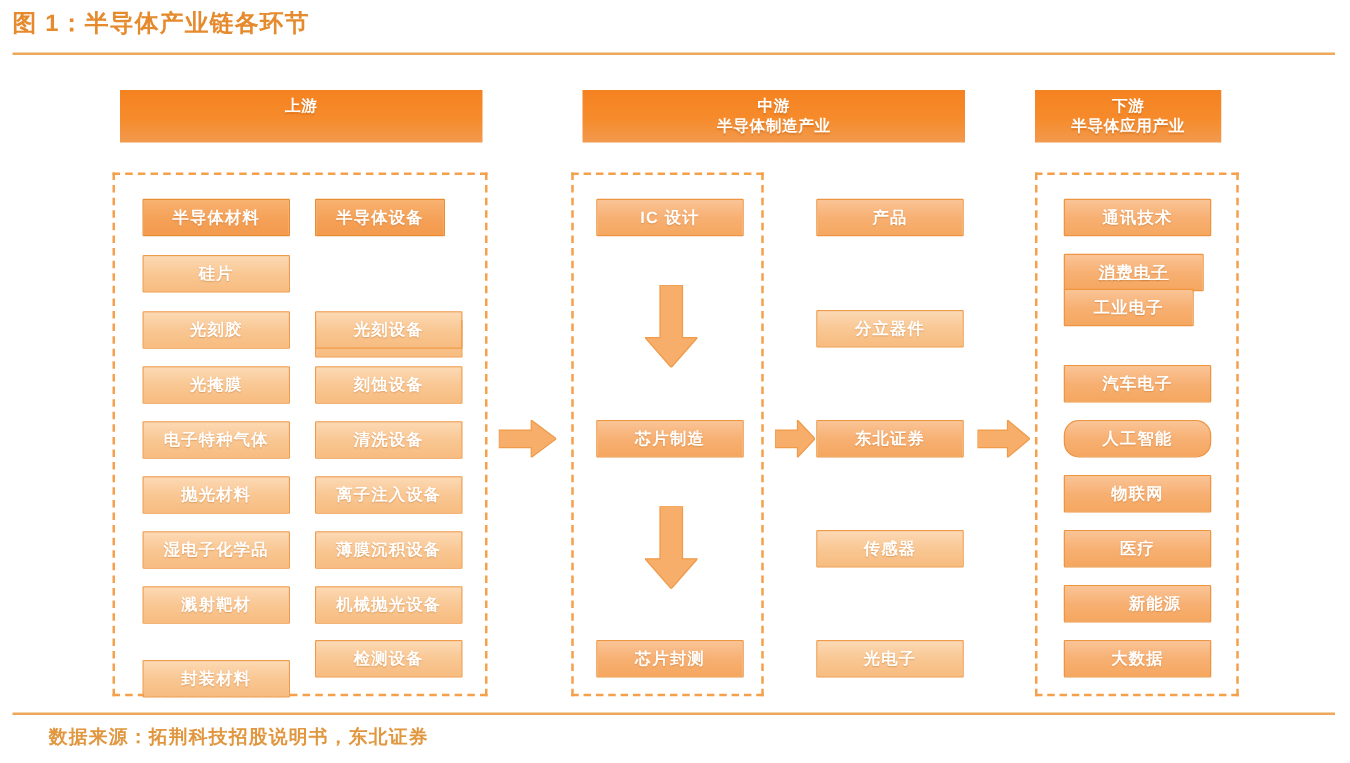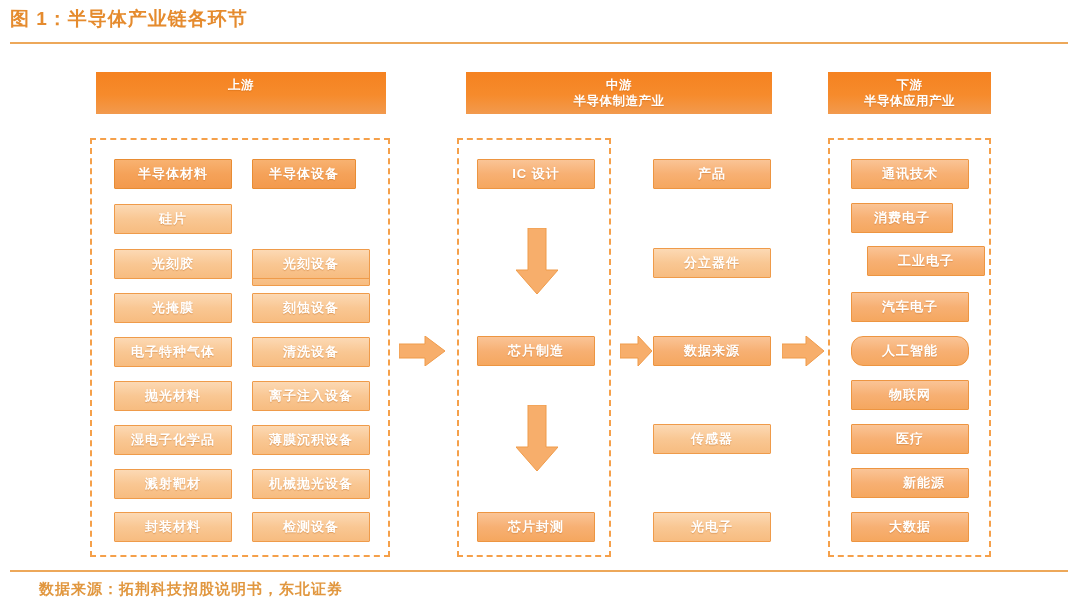--- a/index.html
+++ b/index.html
@@ -123,38 +123,38 @@
 
 <div class="section-header" style="left:96px; top:72px; width:290px; height:42px;">
   <span>上游</span>
 </div>
 
 <div class="section-header" style="left:466px; top:72px; width:306px; height:42px;">
   <span>中游</span>
   <span class="sh-line2">半导体制造产业</span>
 </div>
 
-<div class="section-header" style="left:828px; top:72px; width:163px; height:42px;">
+<div class="section-header" style="left:828px; top:72px; width:149px; height:42px;">
   <span>下游</span>
   <span class="sh-line2">半导体应用产业</span>
 </div>
 
 <div class="dashed-region" style="left:90px;  top:138px; width:300px; height:419px;"></div>
 <div class="dashed-region" style="left:457px; top:138px; width:154px; height:419px;"></div>
 <div class="dashed-region" style="left:828px; top:138px; width:163px; height:419px;"></div>
 
 <div class="node dark" style="left:114px; top:159px; width:118px; height:30px;">半导体材料</div>
 <div class="node" style="left:114px; top:204px; width:118px; height:30px;">硅片</div>
 <div class="node" style="left:114px; top:249px; width:118px; height:30px;">光刻胶</div>
 <div class="node" style="left:114px; top:293px; width:118px; height:30px;">光掩膜</div>
 <div class="node" style="left:114px; top:337px; width:118px; height:30px;">电子特种气体</div>
 <div class="node" style="left:114px; top:381px; width:118px; height:30px;">抛光材料</div>
 <div class="node" style="left:114px; top:425px; width:118px; height:30px;">湿电子化学品</div>
 <div class="node" style="left:114px; top:469px; width:118px; height:30px;">溅射靶材</div>
-<div class="node" style="left:114px; top:512px; width:118px; height:30px;">封装材料</div>
+<div class="node" style="left:114px; top:528px; width:118px; height:30px;">封装材料</div>
 
 <div class="node dark" style="left:252px; top:159px; width:104px; height:30px;">半导体设备</div>
 <div class="node" style="left:252px; top:209px; width:118px; height:30px;margin-top:47px;">扩散设备</div>
 <div class="node" style="left:252px; top:249px; width:118px; height:30px;">光刻设备</div>
 <div class="node" style="left:252px; top:293px; width:118px; height:30px;">刻蚀设备</div>
 <div class="node" style="left:252px; top:337px; width:118px; height:30px;">清洗设备</div>
 <div class="node" style="left:252px; top:381px; width:118px; height:30px;">离子注入设备</div>
 <div class="node" style="left:252px; top:425px; width:118px; height:30px;">薄膜沉积设备</div>
 <div class="node" style="left:252px; top:469px; width:118px; height:30px;">机械抛光设备</div>
 <div class="node" style="left:252px; top:512px; width:118px; height:30px;">检测设备</div>
@@ -178,39 +178,39 @@
 <div class="varrow" style="left:516px; top:405px;">
   <svg width="42" height="66" viewBox="0 0 42 66">
     <polygon points="12,0 30,0 30,42 42,42 21,66 0,42 12,42" fill="#F7AE6B" stroke="#EF9B4A" stroke-width="1"></polygon>
   </svg>
 </div>
 
 <div class="node mid" style="left:477px; top:512px; width:118px; height:30px;">芯片封测</div>
 
 <div class="node mid" style="left:653px; top:159px; width:118px; height:30px;">产品</div>
 <div class="node" style="left:653px; top:248px; width:118px; height:30px;">分立器件</div>
-<div class="node mid" style="left:653px; top:336px; width:118px; height:30px;">数据来源</div>
+<div class="node mid" style="left:653px; top:336px; width:118px; height:30px;">东北证券</div>
 <div class="node" style="left:653px; top:424px; width:118px; height:30px;">传感器</div>
 <div class="node" style="left:653px; top:512px; width:118px; height:30px;">光电子</div>
 
 <div class="harrow" style="left:620px; top:336px;">
   <svg width="32" height="30" viewBox="0 0 32 30">
     <polygon points="0,8 18,8 18,0 32,15 18,30 18,22 0,22" fill="#F7AE6B" stroke="#EF9B4A" stroke-width="1"></polygon>
   </svg>
 </div>
 
 <div class="harrow" style="left:782px; top:336px;">
   <svg width="42" height="30" viewBox="0 0 42 30">
     <polygon points="0,8 24,8 24,0 42,15 24,30 24,22 0,22" fill="#F7AE6B" stroke="#EF9B4A" stroke-width="1"></polygon>
   </svg>
 </div>
 
 <div class="node mid" style="left:851px; top:159px; width:118px; height:30px;">通讯技术</div>
-<div class="node mid" style="left:851px; top:203px; width:102px; height:30px;">消费电子</div>
-<div class="node mid" style="left:851px; top:246px; width:118px; height:30px;margin-left:16px;">工业电子</div>
+<div class="node mid" style="left:851px; top:203px; width:112px; height:30px;text-decoration:underline;">消费电子</div>
+<div class="node mid" style="left:851px; top:231px; width:104px; height:30px;">工业电子</div>
 <div class="node mid" style="left:851px; top:292px; width:118px; height:30px;">汽车电子</div>
 <div class="node mid" style="left:851px; top:336px; width:118px; height:30px;border-radius:12px;">人工智能</div>
 <div class="node mid" style="left:851px; top:380px; width:118px; height:30px;">物联网</div>
 <div class="node mid" style="left:851px; top:424px; width:118px; height:30px;">医疗</div>
 <div class="node mid" style="left:851px; top:468px; width:118px; height:30px;padding-left:28px;">新能源</div>
 <div class="node mid" style="left:851px; top:512px; width:118px; height:30px;">大数据</div>
 
 <div id="footer-rule"></div>
 <div id="source-note">数据来源：拓荆科技招股说明书，东北证券</div>
 

